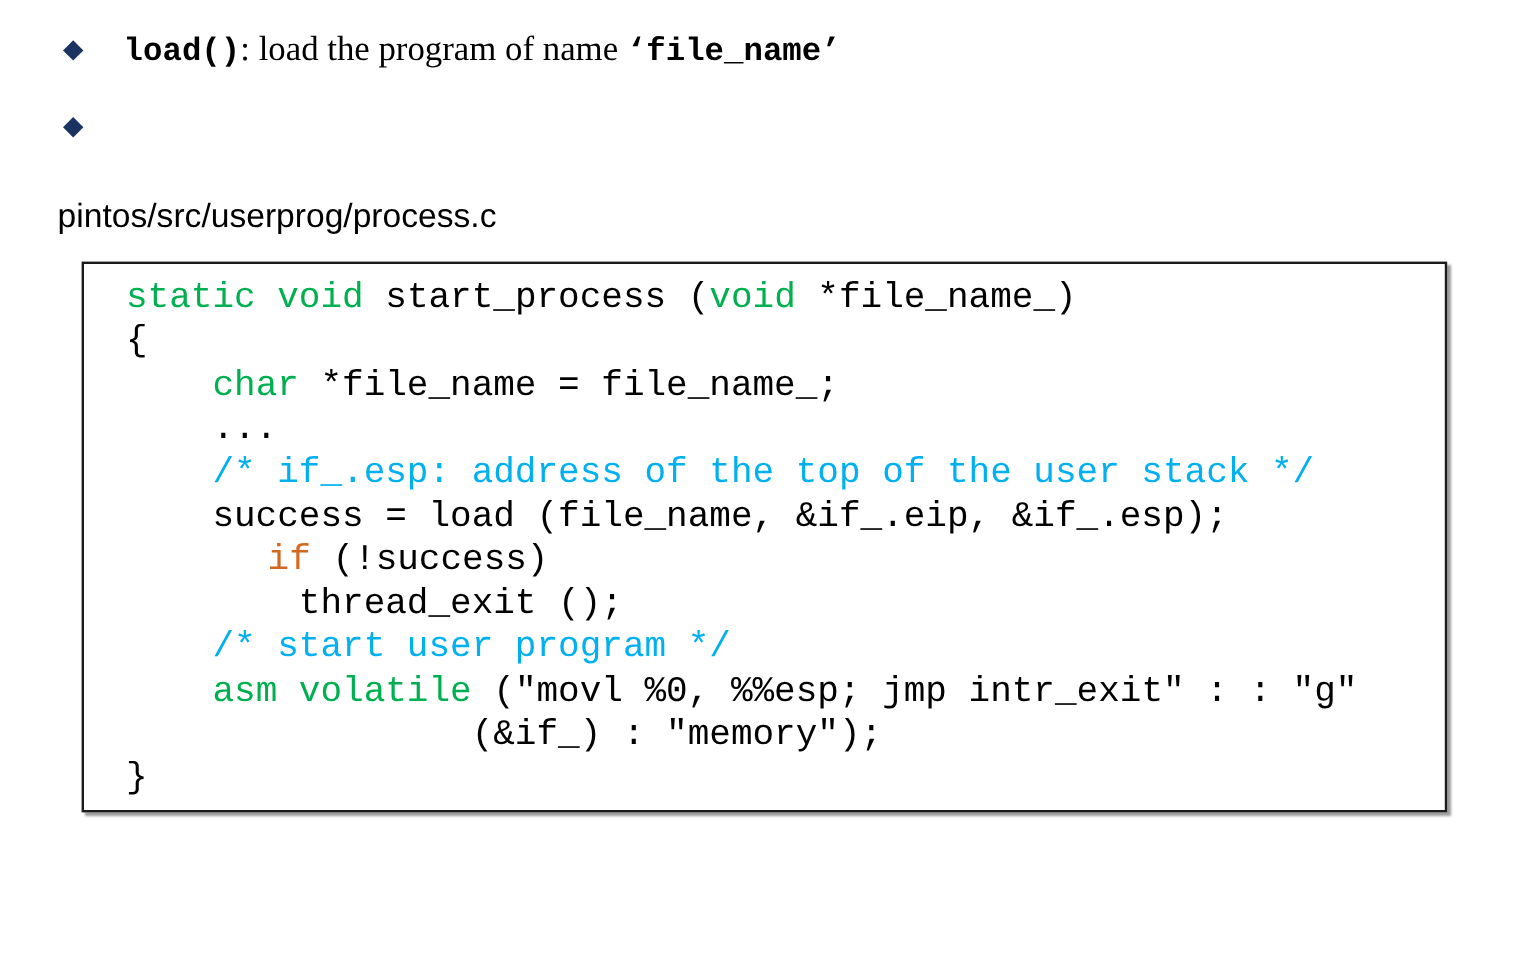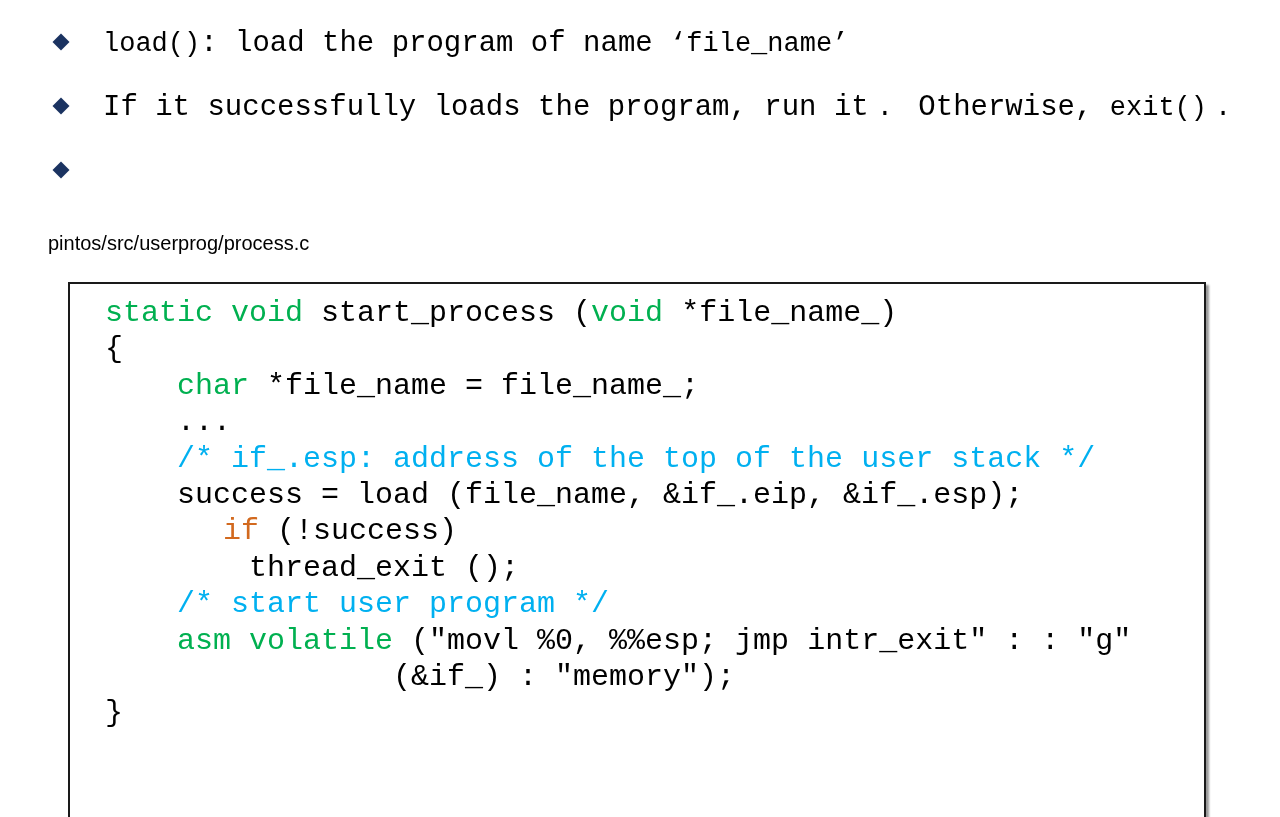--- a/index.html
+++ b/index.html
@@ -32,33 +32,33 @@
     font-size: 29px;
   }
   .diamond {
     flex: none;
     width: 12px; height: 12px;
     margin: 12px 36px 0 5px;
     transform: rotate(45deg);
     background: var(--diamond);
   }
   .bullet-text { white-space: pre-wrap; }
-  .seg-bsans { font-family: Liberation Mono, monospace; font-size: 29px; }
-  .seg-bmono { font-family: "Liberation Mono", monospace; font-size: 27px; }
+  .seg-bsans { font-family: Liberation Serif, serif; font-size: 29px; }
+  .seg-bmono { font-family: "Liberation Mono", monospace; font-size: 27px; font-weight: bold; }
   .seg-bwide { font-family: "Liberation Mono", monospace; font-size: 27px; padding: 0 8px; }
   .file-label {
     margin: 50px 0 0 48px;
-    font-size: 20px;
+    font-size: 28px;
     line-height: 35px;
     color: #000;
   }
   .code-box {
     margin: 21px 0 0 68px;
     width: 1138px;
-    height: 574px;
+    height: 459px;
     background: #fff;
     border: 2px solid var(--border);
     box-shadow: 3px 3px 2px rgba(0,0,0,0.40);
     padding: 11px 0 0 35px;
   }
   .code {
     margin: 0;
     font-family: "Liberation Mono", monospace;
     font-size: 30px;
     line-height: 36.4px;
@@ -76,24 +76,20 @@
 
 <main>
 
   <ul class="bullets">
     <li class="bullet">
       <span class="diamond"></span>
       <span class="bullet-text"><span class="seg-bmono">load()</span><span class="seg-bsans">: load the program of name </span><span class="seg-bmono">‘file_name’</span></span>
     </li>
     <li class="bullet">
       <span class="diamond"></span>
-      <span class="bullet-text"><span class="seg-bsans">If it successfully loads the program, run it</span><span class="seg-bwide">.</span><span class="seg-bsans"> Otherwise, </span><span class="seg-bmono">exit()</span><span class="seg-bwide">.</span></span>
-    </li>
-    <li class="bullet">
-      <span class="diamond"></span>
     </li>
   </ul>
 
   <div class="file-label">pintos/src/userprog/process.c</div>
 
   <div class="code-box">
     <pre class="code"><div class="code-line"><span class="seg-k">static</span><span class="seg-p"> </span><span class="seg-k">void</span><span class="seg-p"> start_process (</span><span class="seg-k">void</span><span class="seg-p"> *file_name_)</span></div><div class="code-line"><span class="seg-p">{</span></div><div class="code-line"><span class="seg-p">    </span><span class="seg-k">char</span><span class="seg-p"> *file_name = file_name_;</span></div><div class="code-line"><span class="seg-p">    ...</span></div><div class="code-line"><span class="seg-p">    </span><span class="seg-c">/* if_.esp: address of the top of the user stack */</span></div><div class="code-line"><span class="seg-p">    success = load (file_name, &amp;if_.eip, &amp;if_.esp);</span></div><div class="code-line"><span class="seg-p">    </span><span class="seg-o">if</span><span class="seg-p"> (!success)</span></div><div class="code-line"><span class="seg-p">        thread_exit ();</span></div><div class="code-line"><span class="seg-p">    </span><span class="seg-c">/* start user program */</span></div><div class="code-line"><span class="seg-p">    </span><span class="seg-k">asm volatile</span><span class="seg-p"> ("movl %0, %%esp; jmp intr_exit" : : "g"</span></div><div class="code-line"><span class="seg-p">                (&amp;if_) : "memory");</span></div><div class="code-line"><span class="seg-p">}</span></div></pre>
   </div>
 
 </main>

